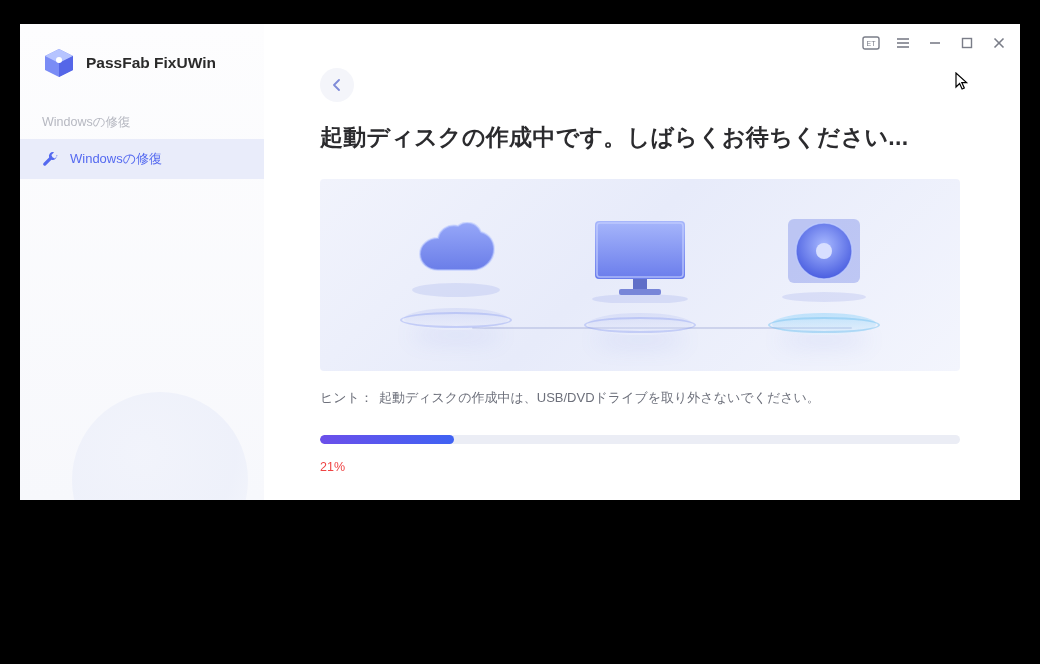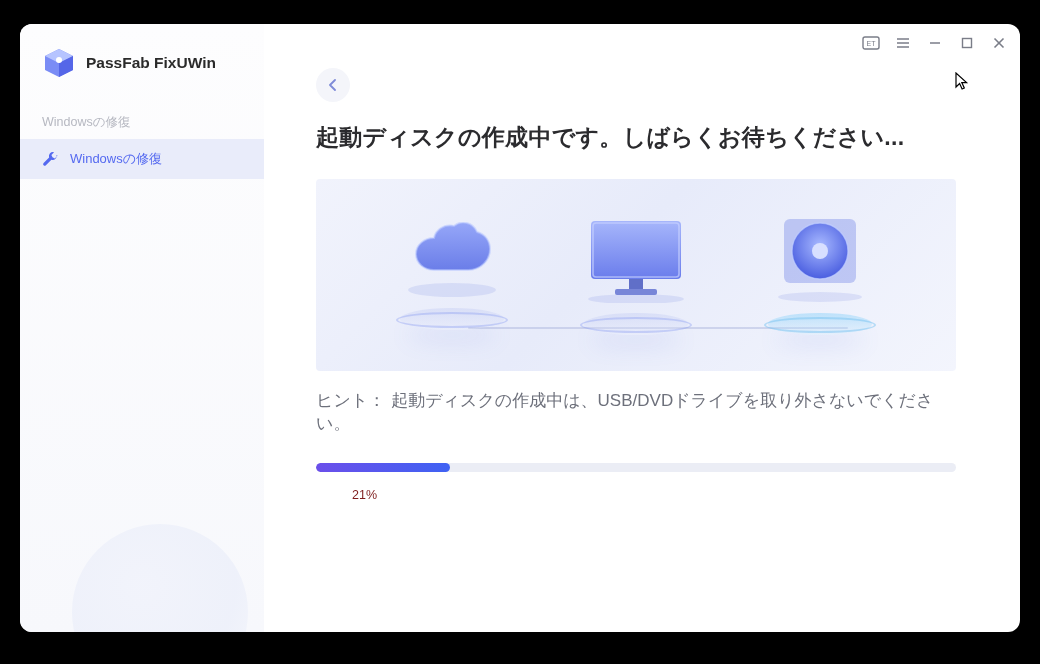--- a/index.html
+++ b/index.html
@@ -8,23 +8,23 @@
       font-family: "Segoe UI", "Meiryo", "Hiragino Sans", sans-serif;
       width: 1040px;
       height: 664px;
       display: flex;
       align-items: flex-start;
       justify-content: flex-start;
       padding: 24px 0 0 20px;
     }
     .window {
       width: 1000px;
-      height: 608px;
+      height: 476px;
       background: #fff;
-      border-radius: 12px;
+      border-radius: 0;
       box-shadow: 0 4px 24px rgba(0,0,0,0.25);
       display: flex;
       overflow: hidden;
       position: relative;
     }
     .sidebar {
       width: 244px;
       background: linear-gradient(180deg, #fdfdfe 0%, #f7f8fc 100%);
       display: flex;
       flex-direction: column;
@@ -174,21 +174,21 @@
     .connector {
       position: absolute;
       bottom: 42px;
       left: 152px;
       width: 380px;
       height: 2px;
       background: rgba(150,160,210,0.35);
       border-radius: 2px;
     }
     .hint {
-      font-size: 17px;
+      font-size: 13px;
       color: #6d707b;
       margin-bottom: 28px;
     }
     .hint-label {
       margin-right: 6px;
     }
     .progress-track {
       width: 640px;
       height: 9px;
       background: #ebedf5;
@@ -196,22 +196,21 @@
       overflow: hidden;
       margin-bottom: 16px;
     }
     .progress-fill {
       height: 100%;
       background: linear-gradient(90deg, #6b4fea 0%, #3f62f3 100%);
       border-radius: 5px;
     }
     .progress-percent {
       font-size: 12.5px;
-      color: #7f1d1d;
-      margin-left: 36px;
+      color: #ef4444;
     }
     .cursor {
       position: absolute;
       left: 690px;
       top: 48px;
       pointer-events: none;
     }
   </style>
 </head>
 <body>

